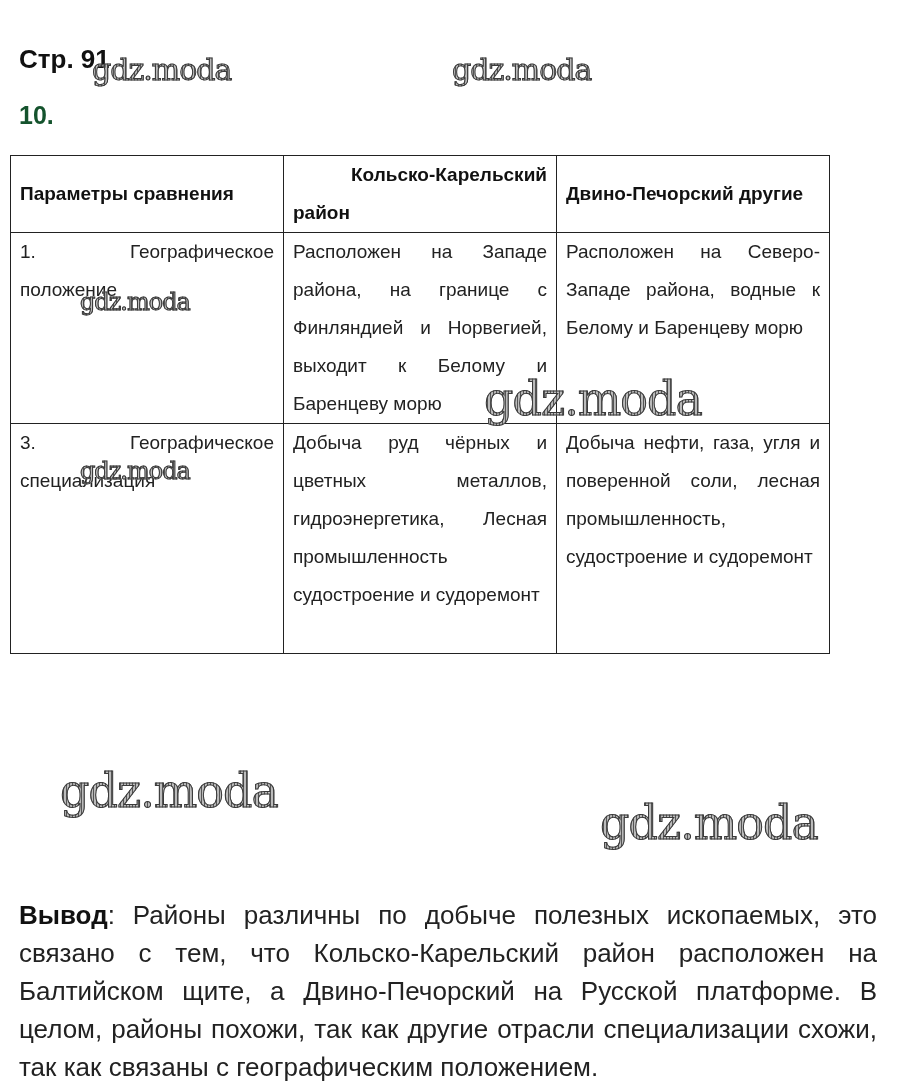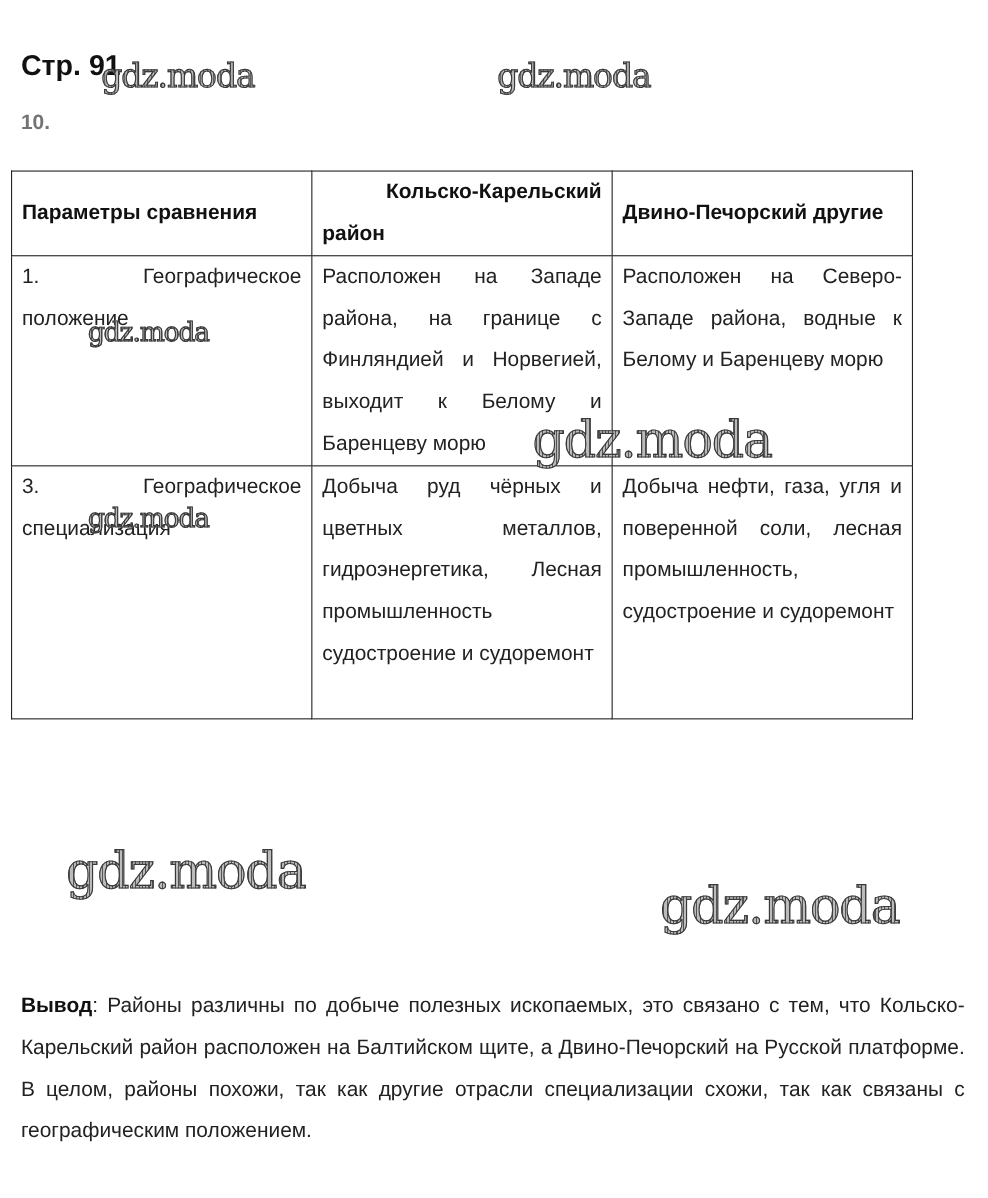--- a/index.html
+++ b/index.html
@@ -6,21 +6,21 @@
   body {
     width: 898px; height: 1089px; position: relative; overflow: hidden;
     font-family: "Liberation Sans", sans-serif; color: #1a1a1a;
   }
   .page-ref {
     position: absolute; left: 19px; top: 44px;
     font-size: 26px; font-weight: bold; color: #111;
   }
   .task-num {
     position: absolute; left: 19px; top: 101px;
-    font-size: 19px; font-weight: bold; color: #737373;
+    font-size: 25px; font-weight: bold; color: #14532d;
   }
   .table {
     position: absolute; left: 10px; top: 155px;
     border-collapse: collapse; table-layout: fixed;
     font-size: 19px; line-height: 38px; color: #222;
   }
   .table td, .table th {
     border: 1px solid #222; vertical-align: top;
     padding: 0 9px; text-align: justify; text-align-last: left;
   }
@@ -29,21 +29,21 @@
     vertical-align: middle;
   }
   .table .head-row { height: 77px; }
   .table th.h1 { line-height: 38px; }
   .c1 { width: 273px; }
   .c2 { width: 273px; }
   .c3 { width: 273px; }
   .justify-line { display: flex; justify-content: space-between; }
   .conclusion {
     position: absolute; left: 19px; top: 896px; width: 858px;
-    font-size: 19px; line-height: 38px; color: #222;
+    font-size: 26px; line-height: 38px; color: #222;
     text-align: justify;
   }
   .conclusion b { color: #111; }
   .watermark {
     position: absolute; font-family: "DejaVu Serif", serif; font-weight: normal;
     color: #8a8a8a; letter-spacing: -1px; pointer-events: none;
     -webkit-text-stroke: 1px #3a3a3a;
     background: repeating-linear-gradient(90deg, #555 0 1px, #bbb 1px 3px);
     -webkit-background-clip: text; background-clip: text;
     -webkit-text-fill-color: transparent;

